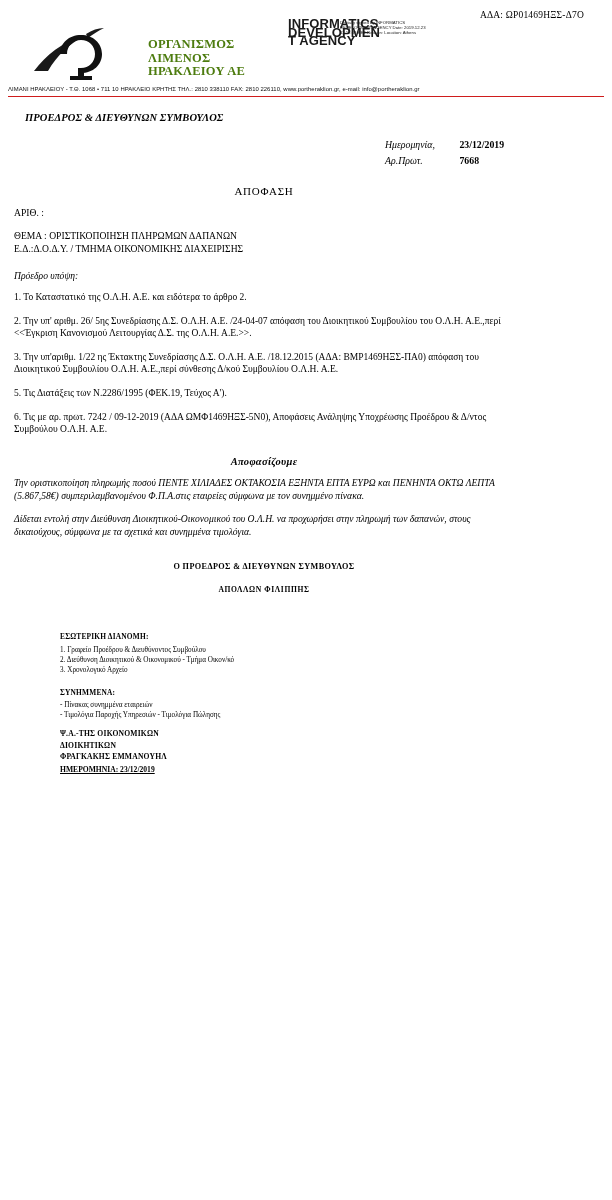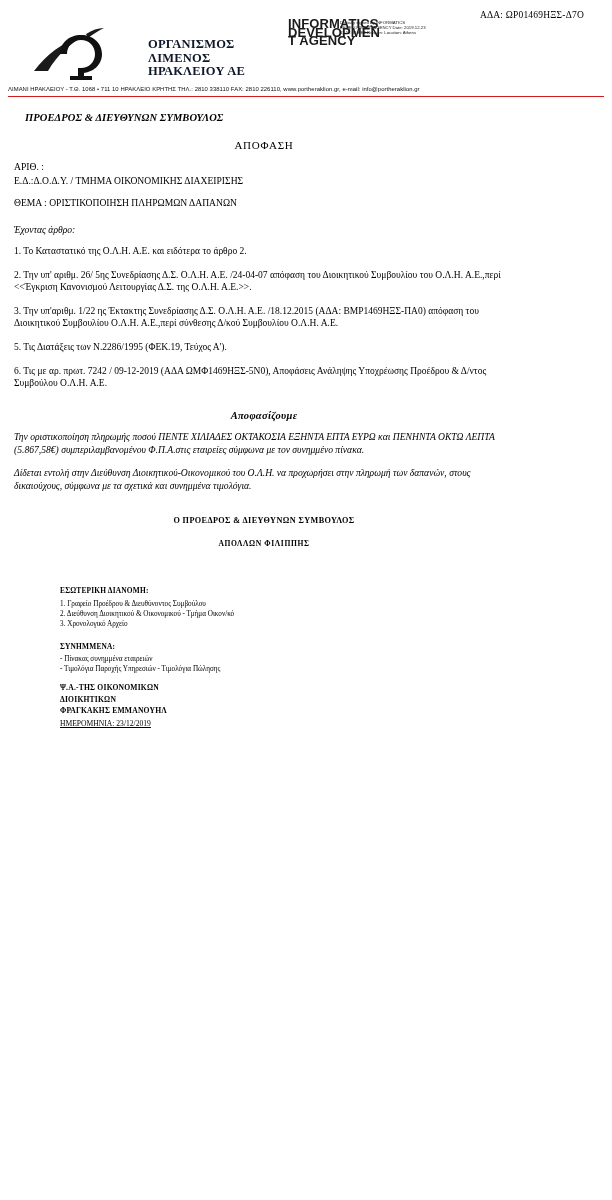--- a/index.html
+++ b/index.html
@@ -57,21 +57,21 @@
   }
   .logo-text {
     position: absolute;
     left: 122px;
     top: 14px;
     font-family: "Liberation Serif", serif;
     font-size: 12.5px;
     font-weight: bold;
     line-height: 13.5px;
     letter-spacing: 0.2px;
-    color: #0f172a;
+    color: #4d7c0f;
   }
   .idev {
     position: absolute;
     left: 288px;
     top: 0px;
     font-family: "Liberation Sans", sans-serif;
     font-size: 13px;
     font-weight: bold;
     line-height: 8.6px;
     letter-spacing: 0.1px;
@@ -220,21 +220,21 @@
   .sig-stamp {
     margin-top: 8px;
     font-size: 7.6px;
     font-weight: bold;
     line-height: 11.5px;
     letter-spacing: 0.2px;
   }
   .sig-date {
     margin-top: 2px;
     font-size: 7.6px;
-    font-weight: normal;
+    font-weight: bold;
     text-decoration: underline;
   }
 </style>
 </head>
 <body>
 
 <div class="page">
 
   <div class="ada-code">ΑΔΑ: ΩΡ01469ΗΞΣ-Δ7Ο</div>
 
@@ -263,28 +263,38 @@
     <div class="idev-gr">Digitally signed by INFORMATICS DEVELOPMENT AGENCY Date: 2019.12.23 11:18:33 EET Reason: Location: Athens</div>
 
     <div class="contact-line">ΛΙΜΑΝΙ ΗΡΑΚΛΕΙΟΥ - Τ.Θ. 1068 • 711 10 ΗΡΑΚΛΕΙΟ ΚΡΗΤΗΣ   ΤΗΛ.: 2810 338110   FAX: 2810 226110, www.portheraklion.gr, e-mail: info@portheraklion.gr</div>
     <div class="rule"></div>
   </div>
 
   <div class="doc-body">
 
     <div class="pres-title">ΠΡΟΕΔΡΟΣ &amp; ΔΙΕΥΘΥΝΩΝ ΣΥΜΒΟΥΛΟΣ</div>
 
+    <div class="meta">
+      <span class="meta-row">
+        <span class="meta-label">Ημερομηνία,</span>
+        <span class="meta-value">23/12/2019</span>
+      </span>
+      <span class="meta-row">
+        <span class="meta-label">Αρ.Πρωτ.</span>
+        <span class="meta-value">7668</span>
+      </span>
+    </div>
 
     <div class="decision-title">ΑΠΟΦΑΣΗ</div>
 
     <div class="block gap-s">ΑΡΙΘ. :</div>
+    <div class="block gap-s">ΘΕΜΑ : ΟΡΙΣΤΙΚΟΠΟΙΗΣΗ ΠΛΗΡΩΜΩΝ ΔΑΠΑΝΩΝ</div>
     <div class="block">Ε.Δ.:Δ.Ο.Δ.Υ. / ΤΜΗΜΑ ΟΙΚΟΝΟΜΙΚΗΣ ΔΙΑΧΕΙΡΙΣΗΣ</div>
-    <div class="block gap-s">ΘΕΜΑ : ΟΡΙΣΤΙΚΟΠΟΙΗΣΗ ΠΛΗΡΩΜΩΝ ΔΑΠΑΝΩΝ</div>
-
-    <div class="block gap-m having">Έχοντας άρθρο:</div>
+
+    <div class="block gap-m having">Πρόεδρο υπόψη:</div>
 
     <div class="items gap-s">
       <div class="item">1. Το Καταστατικό της Ο.Λ.Η. Α.Ε. και ειδότερα το άρθρο 2.</div>
       <div class="item">2. Την υπ' αριθμ. 26/ 5ης Συνεδρίασης Δ.Σ. Ο.Λ.Η. Α.Ε. /24-04-07 απόφαση του Διοικητικού Συμβουλίου του Ο.Λ.Η. Α.Ε.,περί &lt;&lt;Έγκριση Κανονισμού Λειτουργίας Δ.Σ. της Ο.Λ.Η. Α.Ε.&gt;&gt;.</div>
       <div class="item">3. Την υπ'αριθμ. 1/22 ης Έκτακτης Συνεδρίασης Δ.Σ. Ο.Λ.Η. Α.Ε. /18.12.2015 (ΑΔΑ: ΒΜΡ1469ΗΞΣ-ΠΑ0) απόφαση του Διοικητικού Συμβουλίου Ο.Λ.Η. Α.Ε.,περί σύνθεσης Δ/κού Συμβουλίου Ο.Λ.Η. Α.Ε.</div>
       <div class="item">5. Τις Διατάξεις των Ν.2286/1995 (ΦΕΚ.19, Τεύχος Α').</div>
       <div class="item">6. Τις με αρ. πρωτ. 7242 / 09-12-2019 (ΑΔΑ ΩΜΦ1469ΗΞΣ-5Ν0),   Αποφάσεις  Ανάληψης Υποχρέωσης  Προέδρου &amp; Δ/ντος Συμβούλου Ο.Λ.Η. Α.Ε.</div>
     </div>
 
     <div class="decide-head">Αποφασίζουμε</div>

